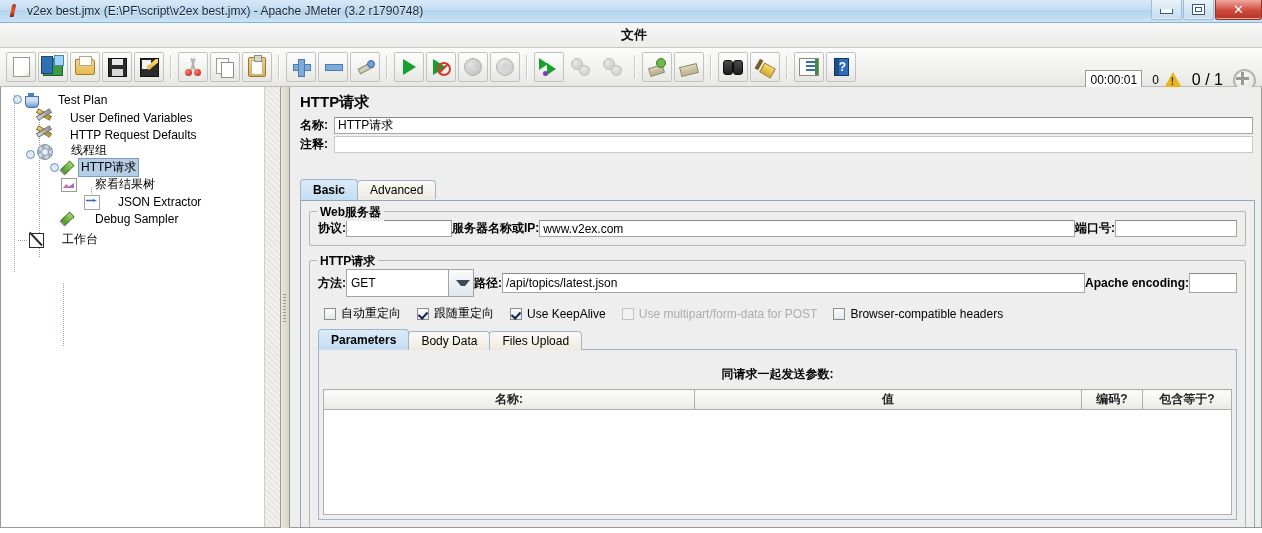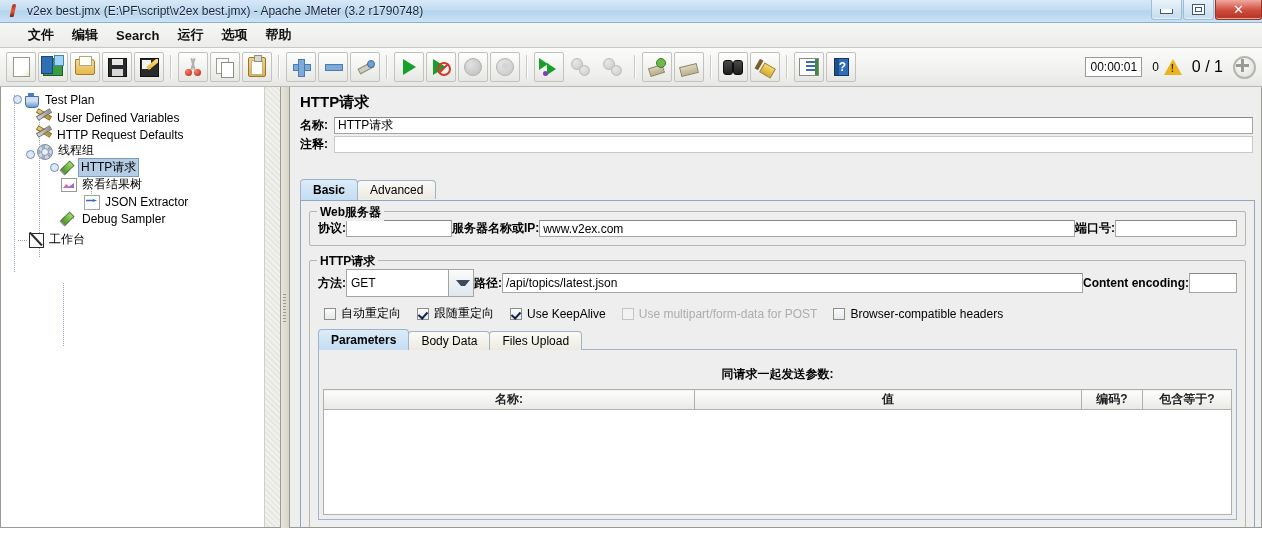--- a/index.html
+++ b/index.html
@@ -75,21 +75,22 @@
   .win-glyph-max { width: 11px; height: 9px; border: 1px solid #3a5a7a; background: #fff; position: relative;}
   .win-glyph-max::after { content:""; position:absolute; left:2px; top:2px; right:2px; bottom:2px; border:1px solid #3a5a7a;}
 
   
   .menubar {
     height: 24px;
     background: linear-gradient(to bottom, #f6f6f4, #ececeb);
     border-bottom: 1px solid #c8c8c4;
     display: flex;
     align-items: center;
-    padding-left: 19px;
+    padding-left: 6px;
+    flex-direction: column;
   }
   .menu-item {
     padding: 3px 9px;
     font-size: 13px;
     font-weight: bold;
     color: #111;
     cursor: default;
   }
 
   
@@ -184,21 +185,21 @@
   .ic-searchreset .h{position:absolute;left:2px;top:1px;width:4px;height:11px;background:#7d5b2a;transform:rotate(30deg);}
   .ic-searchreset .br{position:absolute;right:1px;bottom:0;width:11px;height:9px;background:linear-gradient(to bottom,#f4d96a,#d9a82c);border:1px solid #9c7a1c;transform:rotate(30deg);}
   .ic-fnhelper{position:relative;width:18px;height:16px;background:#fcfcfc;border:1px solid #8a8a82;}
   .ic-fnhelper i{position:absolute;left:6px;height:2px;width:9px;background:#3e6ea8;}
   .ic-fnhelper i:nth-child(1){top:2px;} .ic-fnhelper i:nth-child(2){top:6px;} .ic-fnhelper i:nth-child(3){top:10px;}
   .ic-fnhelper::after{content:"";position:absolute;right:0;top:0;bottom:0;width:3px;background:#3e8b3e;}
   .ic-help{width:15px;height:18px;background:linear-gradient(to right,#1c4f8c 0 4px,#2f6db8 4px);border:1px solid #123763;color:#fff;font-weight:bold;font-size:12px;display:flex;align-items:center;justify-content:center;padding-left:3px;box-sizing:border-box;}
 
   .tb-right {
     position: absolute;
-    right: 6px; top: 0; height: 38px;
+    right: 6px; top: 13px; height: 38px;
     display: flex; align-items: center; gap: 10px;
   }
   .tb-timer {
     border: 1px solid #9a9a94;
     background: #fff;
     padding: 2px 4px;
     font-size: 12px;
     font-family: "Liberation Sans", sans-serif;
   }
   .tb-warn { display:flex; align-items:center; gap:5px; font-size:12px;}
@@ -254,21 +255,21 @@
 
   
   .tree { font-size: 12px; }
   .tnode { display:flex; align-items:center; height:17px; white-space:nowrap; position:relative;}
   .tnode .handle {
     width: 9px; height: 9px;
     display:flex;align-items:center;justify-content:center;
     margin-right:1px;
   }
   .handle .knob{width:7px;height:7px;border-radius:50%;border:1px solid #6f8fb5;background:#dce8f5;}
-  .tlabel { margin-left:5px; color:#000; }
+  .tlabel { margin-left:18px; color:#000; }
   .tlabel.sel {
     background:#b6cde6;
     border:1px solid #7a9cc0;
     padding:0 2px;
     margin-left:1px;
   }
   .ticon{width:17px;height:15px;position:relative;flex:0 0 auto;}
   
   .i-plan::before{content:"";position:absolute;left:5px;top:1px;width:6px;height:4px;background:#4a7fc1;}
   .i-plan::after{content:"";position:absolute;left:2px;top:4px;width:12px;height:10px;background:linear-gradient(to bottom,#cfe0f2 40%,#6a9ad4);border:1px solid #45709f;border-radius:0 0 4px 4px;}
@@ -726,21 +727,21 @@
         <div class="inline-row">
           <span class="fld-label">方法:</span>
           <div class="combo">
             <span>GET</span>
             <span class="arrowbox">
                 <span class="arrow"></span>
               </span>
           </div>
           <span class="fld-label">路径:</span>
           <div class="txtinput" style="flex:1 1 auto;height:20px;">/api/topics/latest.json</div>
-          <span class="fld-label">Content encoding:</span>
+          <span class="fld-label">Apache encoding:</span>
           <div class="txtinput" style="flex:0 0 48px;height:20px;"></div>
         </div>
 
         <div class="chkrow">
           <label class="chk">
             <span class="chkbox"></span>
             <span>自动重定向</span>
           </label>
           <label class="chk">
             <span class="chkbox checked"></span>

